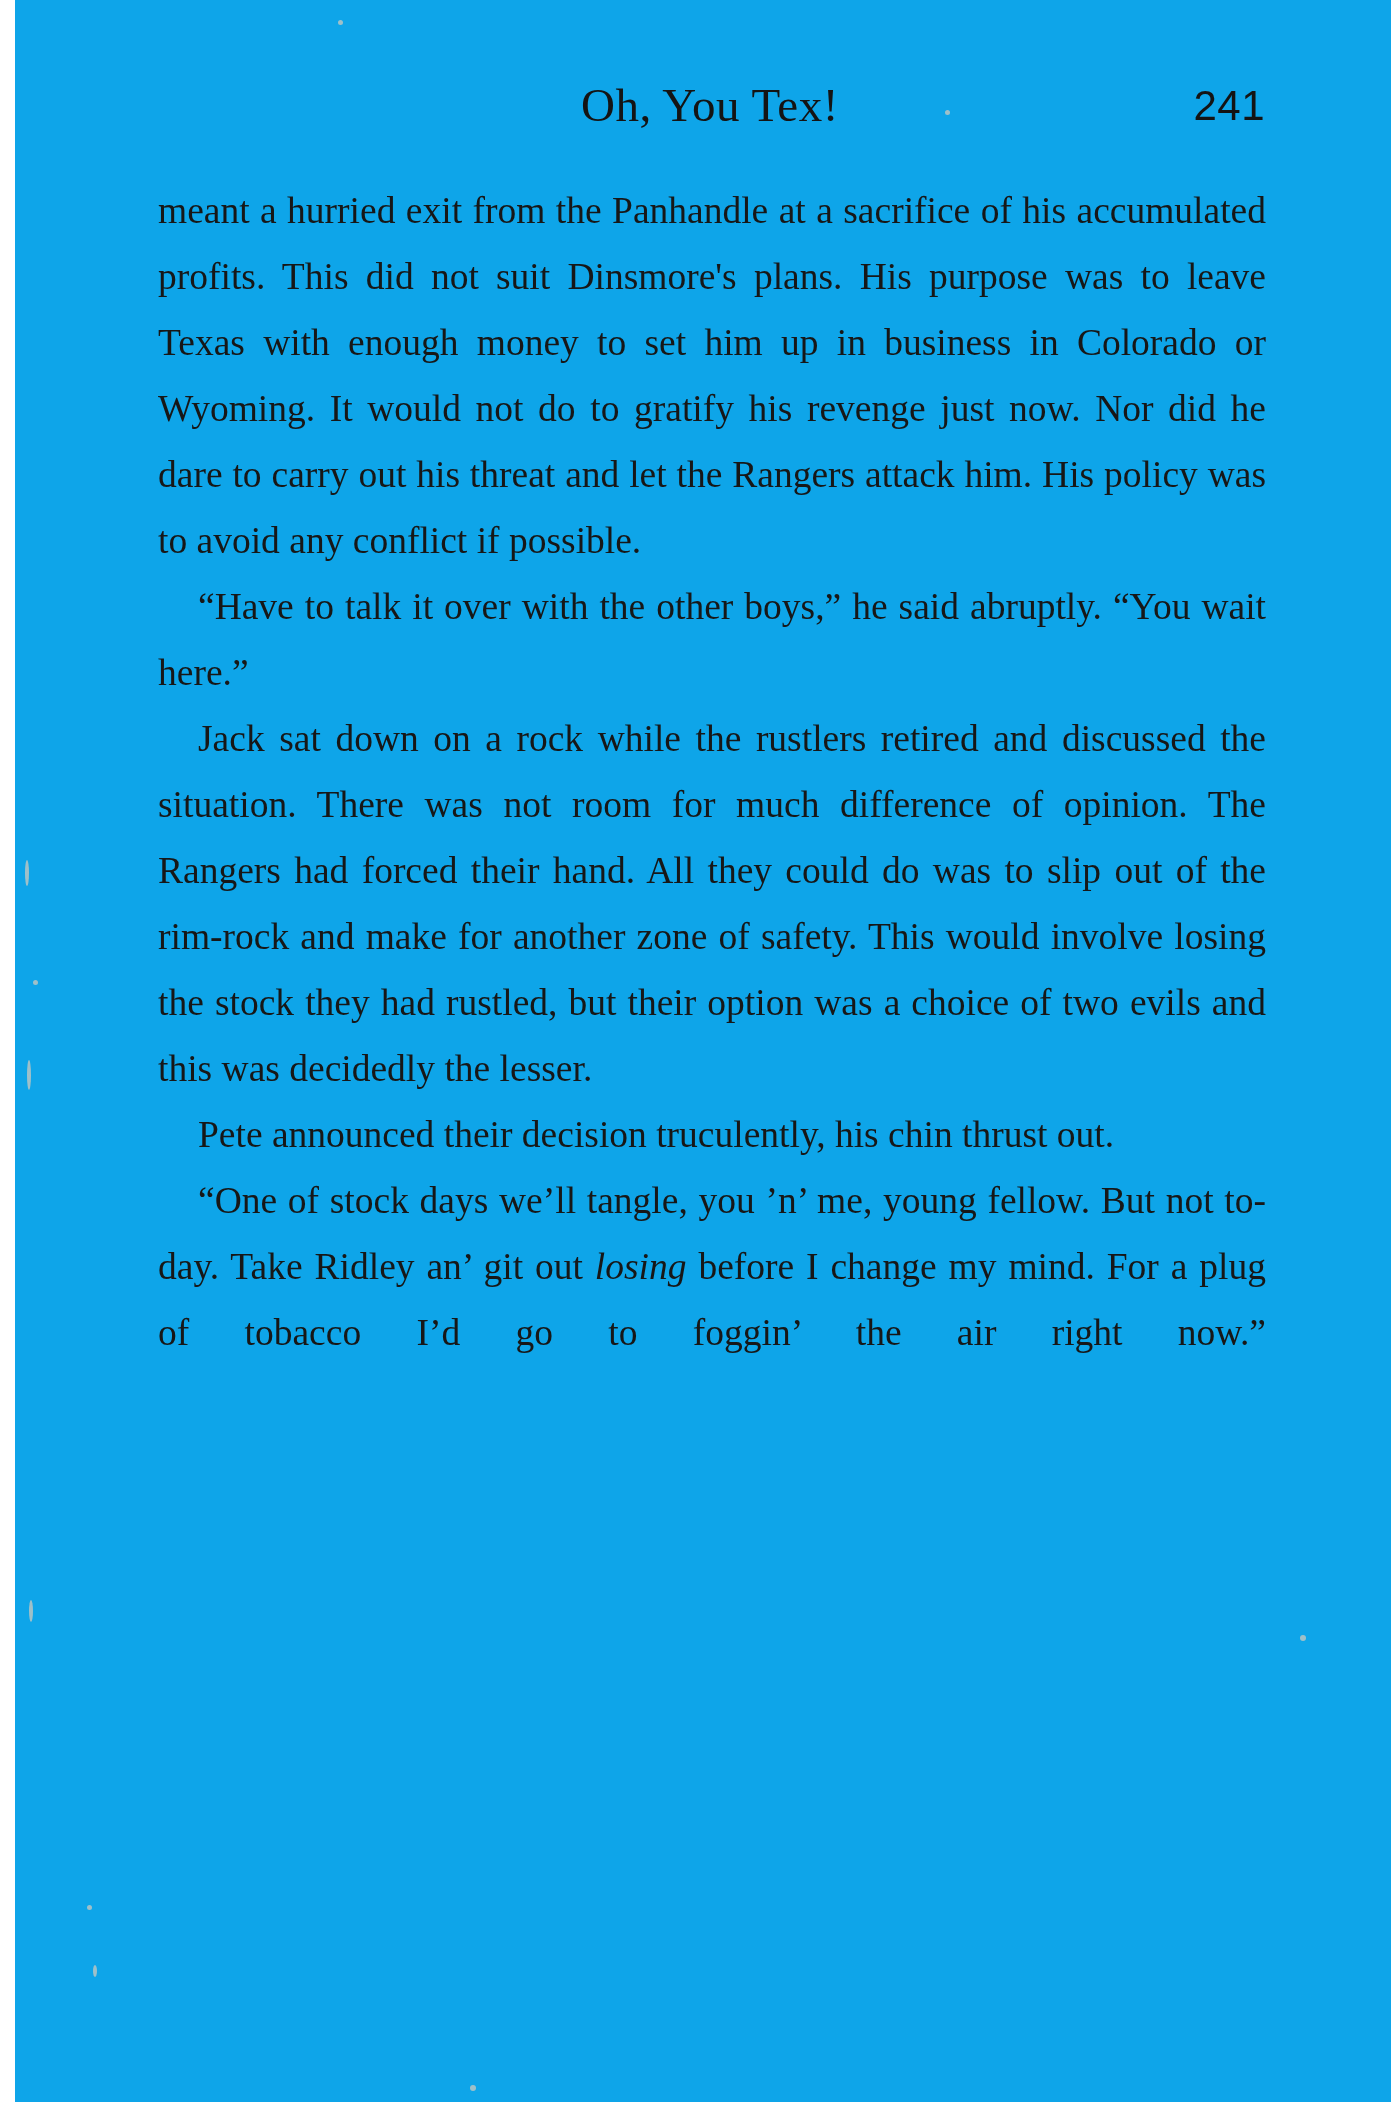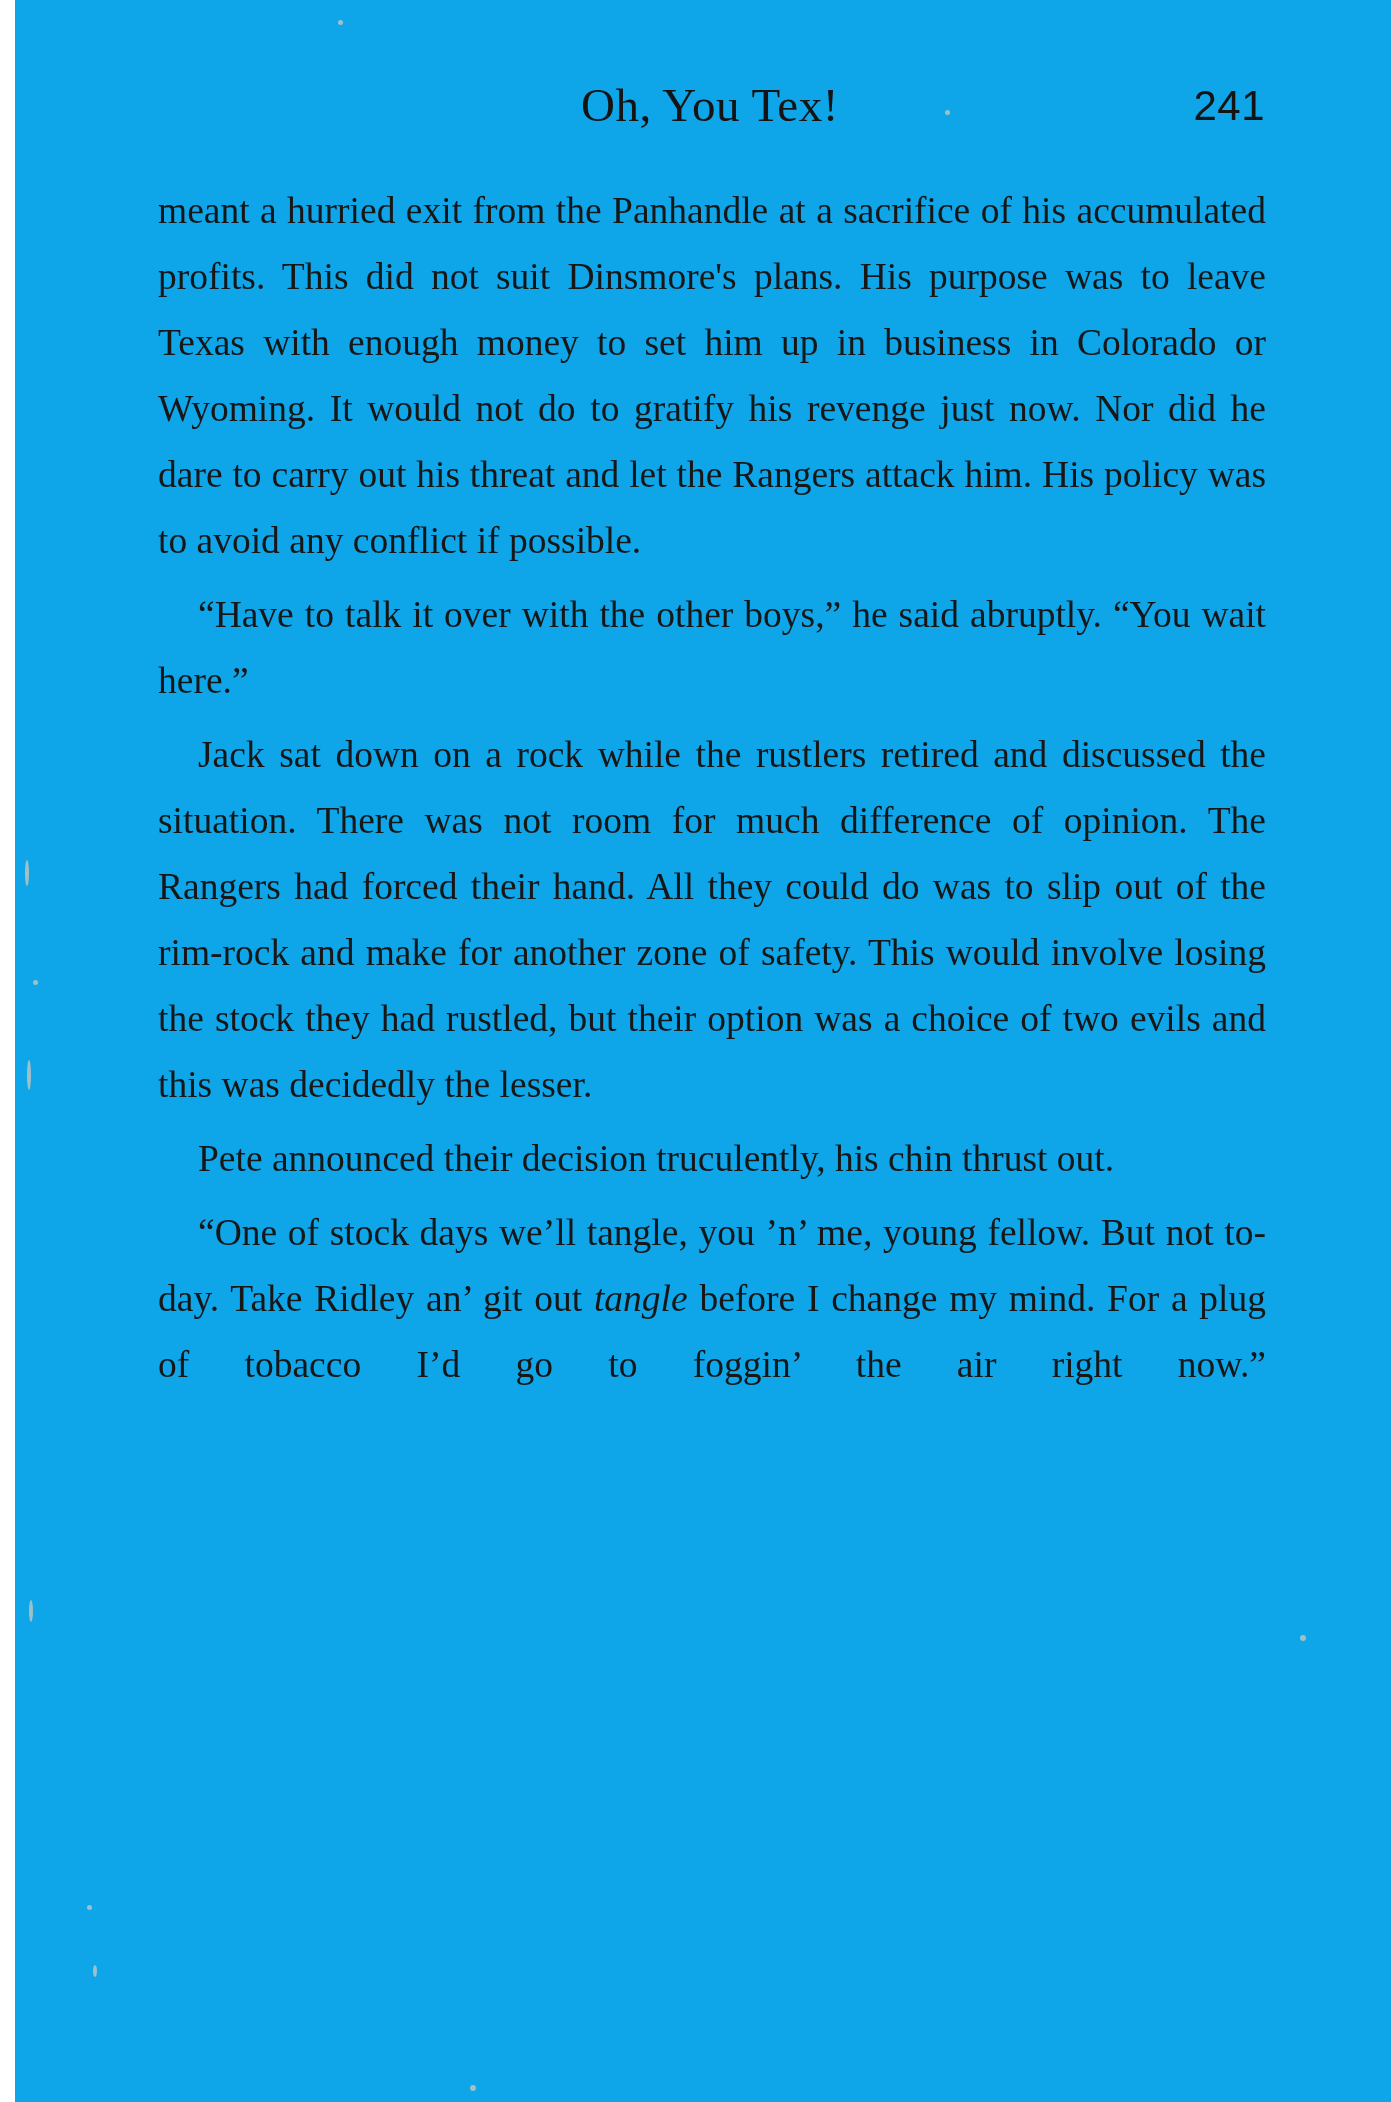--- a/index.html
+++ b/index.html
@@ -57,21 +57,20 @@
     text-justify: inter-word;
     color: #171717;
     font-family: "Liberation Serif", serif;
   }
   .body-text p {
     margin: 0;
     text-indent: 0;
   }
   .body-text p.indent {
     text-indent: 40px;
-    margin-top: 8px;
   }
   .body-text p:last-child::after {
     content: "";
     display: inline-block;
     width: 100%;
   }
   
   .body-text p {
     text-align: justify;
   }
@@ -93,21 +92,21 @@
   <div class="page-header">
     <div class="running-title">Oh, You Tex!</div>
     <div class="folio">241</div>
   </div>
 
   <div class="body-text">
     <p>meant a hurried exit from the Panhandle at a sacrifice of his accumulated profits. This did not suit Dinsmore's plans. His purpose was to leave Texas with enough money to set him up in business in Colorado or Wyoming. It would not do to gratify his revenge just now. Nor did he dare to carry out his threat and let the Rangers attack him. His policy was to avoid any conflict if possible.</p>
     <p class="indent">“Have to talk it over with the other boys,” he said abruptly. “You wait here.”</p>
     <p class="indent">Jack sat down on a rock while the rustlers retired and discussed the situation. There was not room for much difference of opinion. The Rangers had forced their hand. All they could do was to slip out of the rim-rock and make for another zone of safety. This would involve losing the stock they had rustled, but their option was a choice of two evils and this was decidedly the lesser.</p>
     <p class="indent">Pete announced their decision truculently, his chin thrust out.</p>
-    <p class="indent"><span>“One of stock days we’ll tangle, you ’n’ me, young fellow. But not to-day. Take Ridley an’ git out </span><em>tangle</em><span> before I change my mind. For a plug of tobacco I’d go to foggin’ the air right now.”</span></p>
+    <p class="indent"><span>“One of stock days we’ll tangle, you ’n’ me, young fellow. But not to-day. Take Ridley an’ git out </span><em>losing</em><span> before I change my mind. For a plug of tobacco I’d go to foggin’ the air right now.”</span></p>
   </div>
 
   <div class="speck" style="left:10px; top:860px; width:4px; height:26px;"></div>
   <div class="speck" style="left:18px; top:980px; width:5px; height:5px;"></div>
   <div class="speck" style="left:12px; top:1060px; width:4px; height:30px;"></div>
   <div class="speck" style="left:14px; top:1600px; width:4px; height:22px;"></div>
   <div class="speck" style="left:1285px; top:1635px; width:6px; height:6px;"></div>
   <div class="speck" style="left:72px; top:1905px; width:5px; height:5px;"></div>
   <div class="speck" style="left:78px; top:1965px; width:4px; height:12px;"></div>
   <div class="speck" style="left:455px; top:2085px; width:6px; height:6px;"></div>

